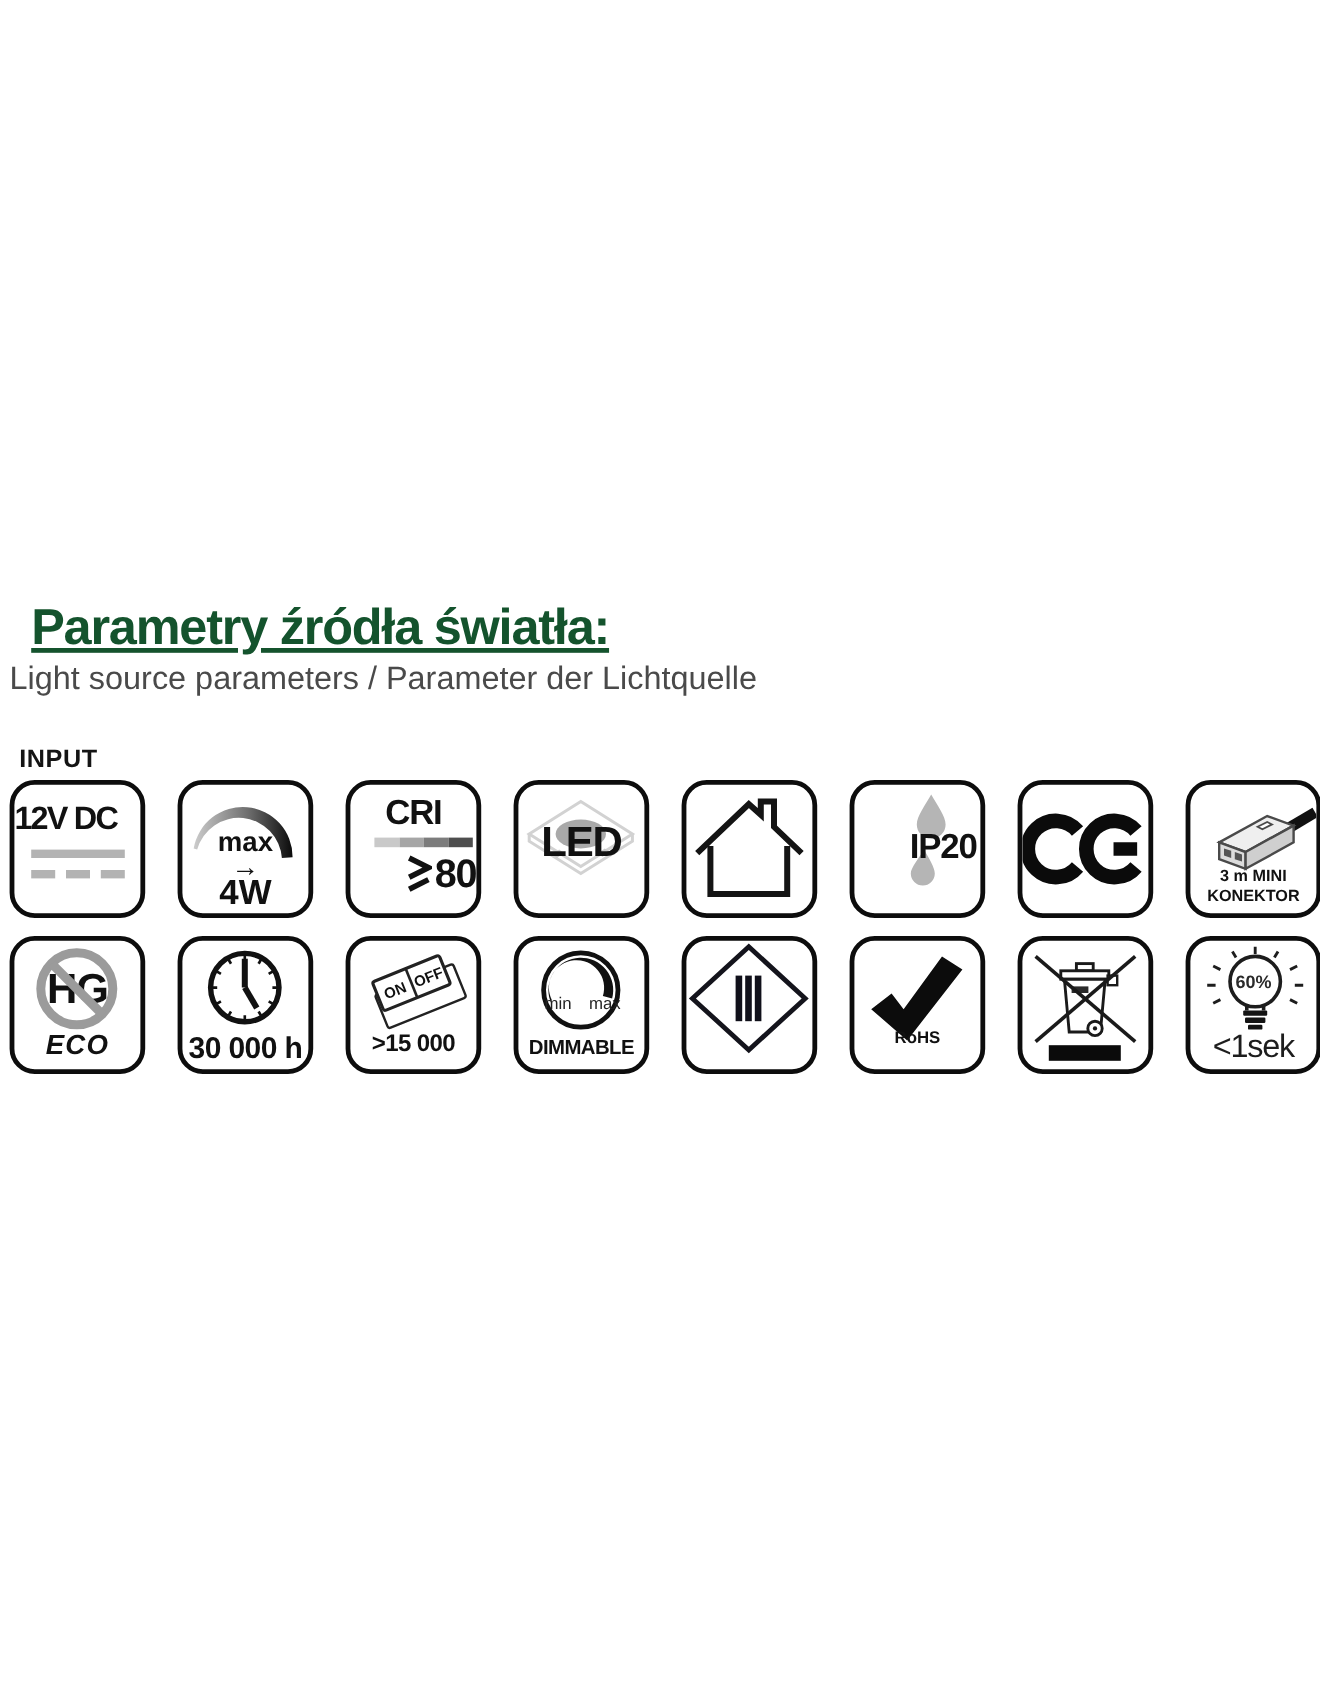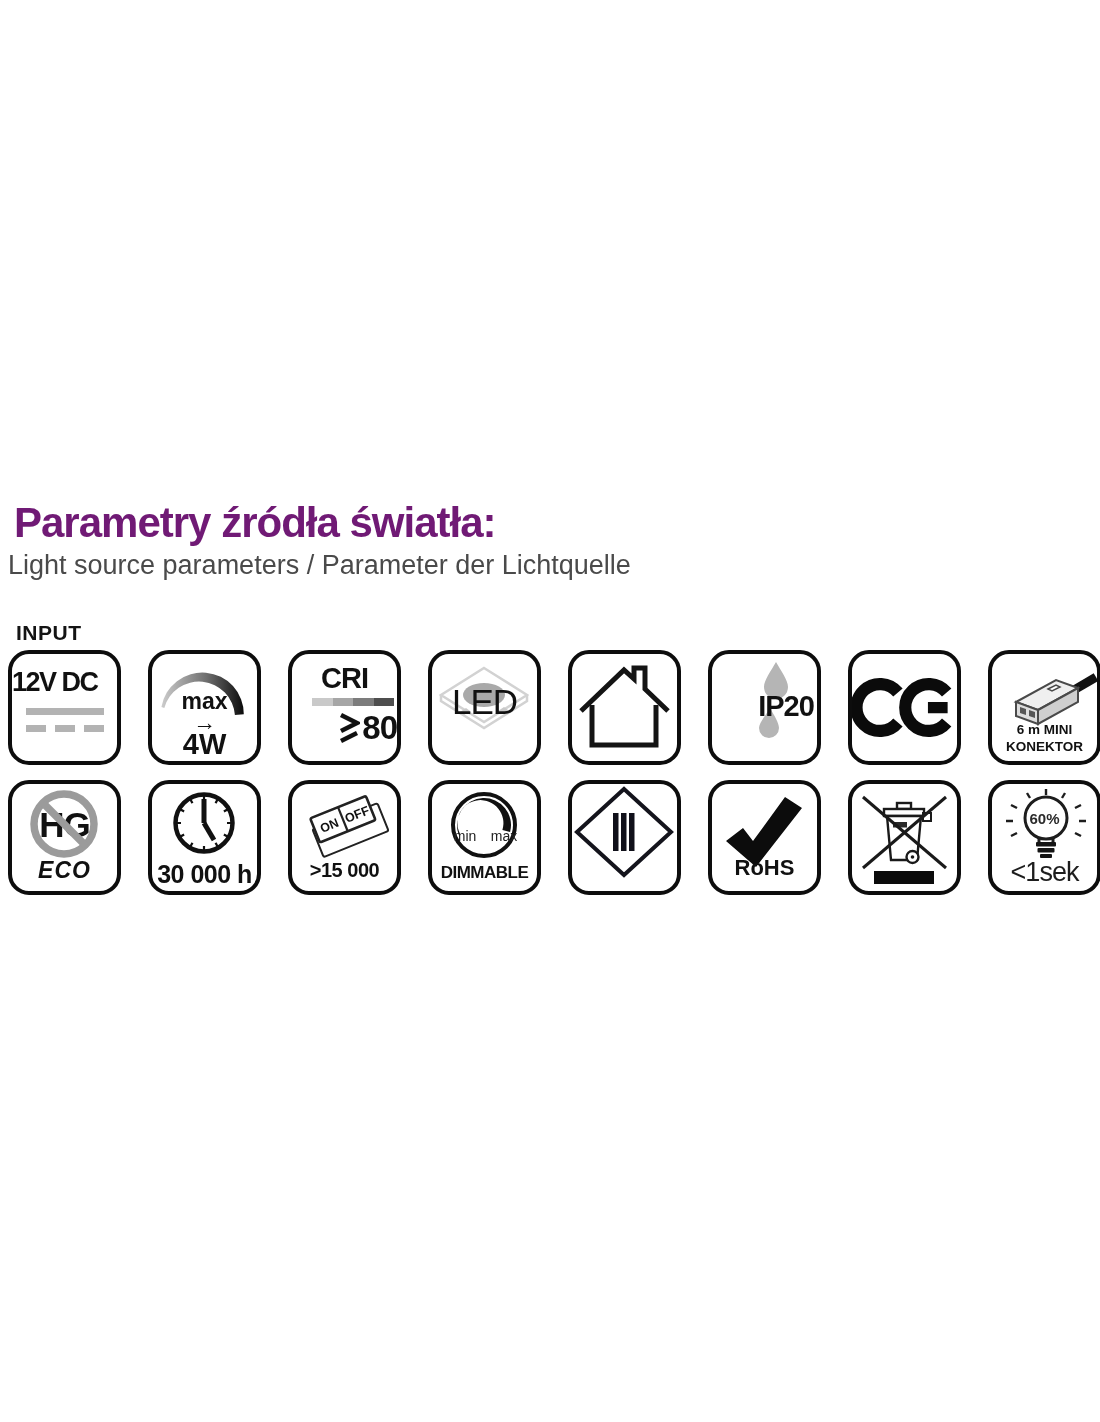--- a/index.html
+++ b/index.html
@@ -1,18 +1,18 @@
 <!DOCTYPE html>
 <html><head>
 <meta charset="utf-8">
 <style>
   html,body{margin:0;padding:0;}
   body{width:1100px;height:1422px;background:#ffffff;font-family:"Liberation Sans",sans-serif;color:#111;overflow:hidden;}
   .sheet{padding:500px 0 0 6px;}
-  h1.title{margin:0 0 0 8px;font-size:42px;font-weight:700;color:#701a75;letter-spacing:-1px;line-height:1.1;}
+  h1.title{margin:0 0 0 20px;font-size:42px;font-weight:700;color:#14532d;letter-spacing:-1px;line-height:1.1;text-decoration:underline;}
   .subtitle{margin:4px 0 0 2px;font-size:27px;color:#4a4a4a;}
   .input-label{margin:40px 0 5px 10px;font-size:21px;font-weight:700;color:#141414;letter-spacing:.5px;}
   .icon-row{display:flex;gap:27px;margin-left:2px;}
   .row2{margin-top:15px;}
   .ibox{box-sizing:border-box;width:113px;height:115px;border:4px solid #0d0d0d;border-radius:21px;background:#fff;position:relative;overflow:hidden;flex:none;}
   .fill{position:absolute;inset:0;width:100%;height:100%;}
   .ctr{position:absolute;left:0;right:0;text-align:center;line-height:1;}
   
   .v-text{margin-top:13px;text-align:left;font-size:27px;font-weight:700;letter-spacing:-1.5px;}
   .bar-solid{width:78px;height:7px;background:#b3b3b3;margin:10px auto 0;}
@@ -22,37 +22,37 @@
   .max-label{top:36px;font-size:23px;font-weight:700;}
   .max-arrow{top:57px;font-size:23px;font-weight:700;}
   .watt{top:76px;font-size:29px;font-weight:700;}
   
   .cri-label{margin-top:8px;text-align:center;font-size:29px;font-weight:700;letter-spacing:-1px;}
   .cri-bar{display:flex;height:8px;width:82px;margin:3px 3px 0 auto;}
   .cri-bar i{flex:1;}
   .cri-val{display:flex;align-items:center;justify-content:flex-end;margin-top:3px;gap:2px;}
   .cri-num{font-size:33px;font-weight:700;letter-spacing:-1px;}
   
-  .led-text{top:30px;font-size:35px;font-weight:400;letter-spacing:-1px;}
+  .led-text{top:30px;font-size:35px;font-weight:700;letter-spacing:-1px;}
   
   .ip-text{top:38px;font-size:29px;font-weight:700;letter-spacing:-1px;padding-left:43px;}
   
   .conn-l1{top:69px;font-size:13.5px;font-weight:700;}
   .conn-l2{top:86px;font-size:13.5px;font-weight:700;}
   
   .hg-text{top:23px;font-size:35px;font-weight:700;letter-spacing:-1px;}
   .eco-text{top:75px;font-size:23px;font-weight:700;letter-spacing:1px;font-style:italic;}
   
   .life-label{top:78px;font-size:25px;font-weight:700;letter-spacing:-.5px;}
   
   .cyc-label{top:76px;font-size:20px;font-weight:700;letter-spacing:-.5px;}
   
   .dim-label{top:80px;font-size:17px;font-weight:700;letter-spacing:-.5px;}
   
-  .rohs-text{top:73px;font-size:22px;font-weight:700;}
+  .rohs-text{top:73px;font-size:14px;font-weight:700;}
   
   .pct-text{top:27px;font-size:15px;font-weight:600;color:#2b2b2b;}
   .sek-label{top:75px;font-size:27px;font-weight:500;letter-spacing:-1px;color:#1d1d1d;}
   svg text{font-family:"Liberation Sans",sans-serif;}
 </style>
 </head>
 <body>
 
 <div class="sheet">
   <h1 class="title">Parametry źródła światła:</h1>
@@ -141,21 +141,21 @@
     <div class="ibox">
       <svg class="fill" viewBox="0 0 105 107">
         <path d="M82,36 L104,23" stroke="#111" stroke-width="9" fill="none"></path>
         <polygon points="24,48 64,26 86,34 46,56" fill="#efefef" stroke="#4a4a4a" stroke-width="2"></polygon>
         <polygon points="24,48 46,56 46,70 24,62" fill="#dcdcdc" stroke="#4a4a4a" stroke-width="2"></polygon>
         <polygon points="46,56 86,34 86,48 46,70" fill="#cfcfcf" stroke="#4a4a4a" stroke-width="2"></polygon>
         <polygon points="56,35 64,31 68,33 60,37" fill="#ffffff" stroke="#4a4a4a" stroke-width="1.5"></polygon>
         <polygon points="28,53 34,55 34,61 28,59" fill="#555"></polygon>
         <polygon points="37,56 43,58 43,64 37,62" fill="#555"></polygon>
       </svg>
-      <div class="ctr conn-l1">6 m MINI</div>
+      <div class="ctr conn-l1">3 m MINI</div>
       <div class="ctr conn-l2">KONEKTOR</div>
     </div>
   </div>
 
   <div class="icon-row row2">
 
     <div class="ibox">
       <div class="ctr hg-text">HG</div>
       <svg class="fill" viewBox="0 0 105 107">
         <circle cx="52" cy="40" r="30" fill="none" stroke="#9b9b9b" stroke-width="7.5"></circle>

